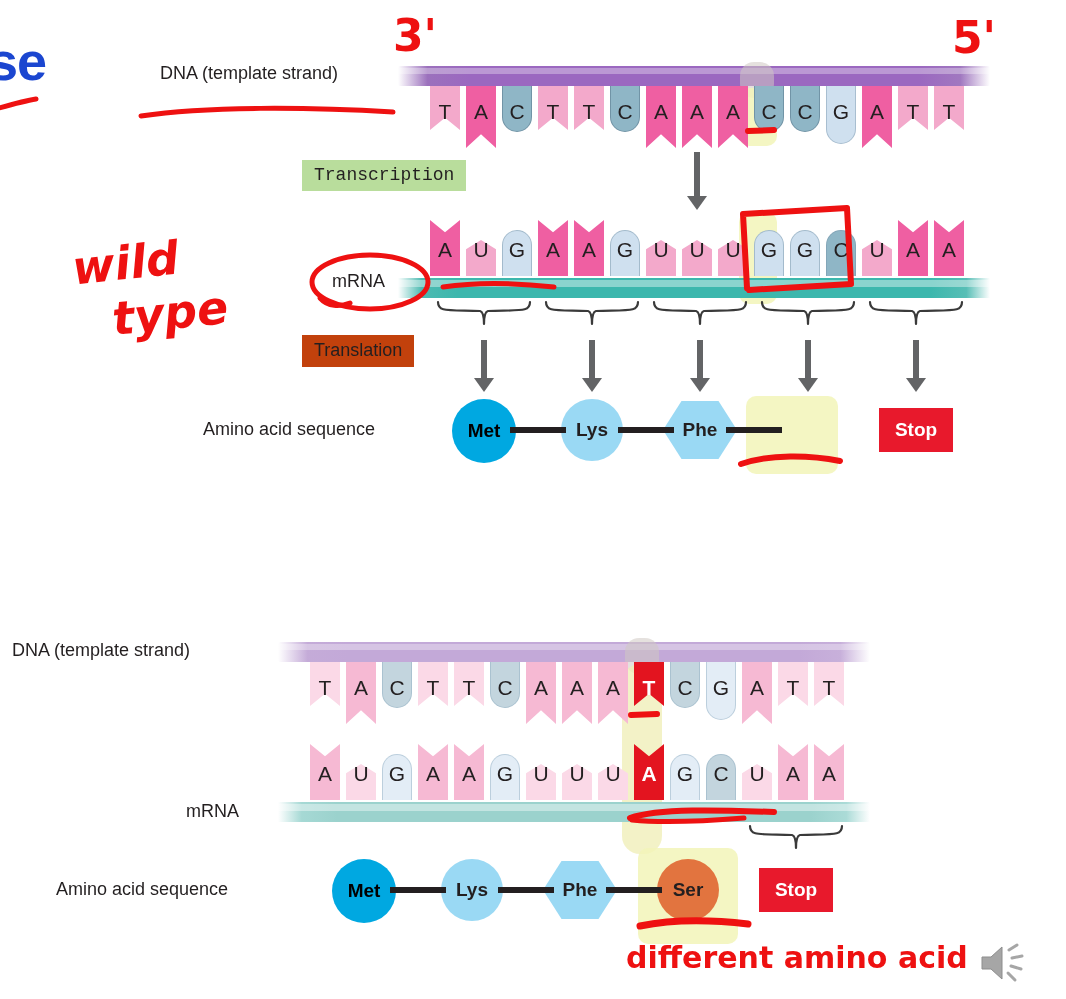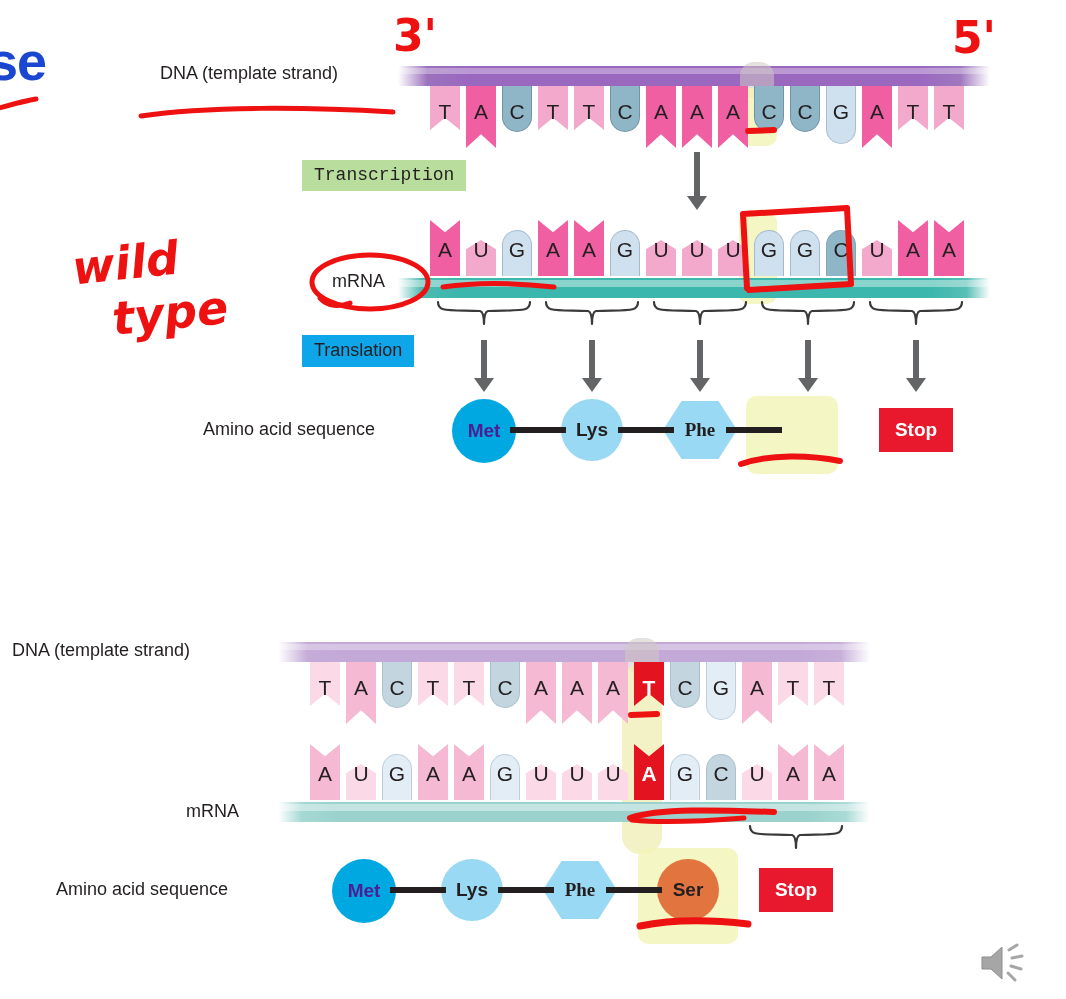--- a/index.html
+++ b/index.html
@@ -25,21 +25,21 @@
     font-size: 54px; font-weight: bold; color: #1b46d0;
     letter-spacing: -1px;
   }
 
   
   .procbox {
     font-size: 18px; color:#231f20; padding: 5px 12px 6px 12px;
     white-space: nowrap; text-align:left;
   }
   .proc-green { background: #b9dd9c; }
-  .proc-blue  { background: #0ea5e9; }
+  .proc-blue  { background: #c2410c; }
 
   
   .dnabar {
     height: 20px; border-radius: 2px;
     background: linear-gradient(90deg,
        rgba(160,115,190,0) 0%,
        rgba(150,105,185,0.95) 5%,
        #9b68c0 12%,
        #9b68c0 88%,
        rgba(150,105,185,0.9) 95%,
@@ -169,23 +169,23 @@
 
   
   .aa { position:absolute; display:flex; align-items:center; justify-content:center;
         font-size:19px; color:#231f20; font-weight:bold; }
   .aa-circle { border-radius:50%; }
   .aa-hex {
     clip-path: polygon(25% 0, 75% 0, 100% 50%, 75% 100%, 25% 100%, 0 50%);
   }
   .aa-tri { clip-path: polygon(50% 0, 100% 100%, 0 100%); }
   .aa-label { position:relative; z-index:5; }
-  .aa.met  { background:#00a8e1; color:#4c1d95; }
+  .aa.met  { background:#00a8e1; color:#000000; }
   .aa.lys  { background:#9ad9f4; }
-  .aa.phe  { background:#9ad9f4;font-family:Liberation Serif, serif; }
+  .aa.phe  { background:#9ad9f4; }
   .aa.gly  { background:#a5d9cc; }
   .aa.ser  { background:#e2743f; }
   .aa.stop { background:#e8192c; color:#ffffff; }
   .aa .tri-label { position:absolute; z-index:5; bottom:6px; left:0; right:0; text-align:center; }
 
   .pepbond { position:absolute; height:6px; background:#231f20; }
 
   
   .hl {
     position:absolute; background:#f2f5b8; opacity:0.85;
@@ -675,20 +675,21 @@
       <path d="M8 20 C28 22, 70 22, 120 18" stroke="#ee1111" stroke-width="5" fill="none" stroke-linecap="round"></path>
     </svg>
   </div>
 
   <div class="ink" style="left:636px; top:916px;">
     <svg width="116" height="18" viewBox="0 0 116 18">
       <path d="M4 10 C38 3, 78 4, 112 8" stroke="#ee1111" stroke-width="7" fill="none" stroke-linecap="round"></path>
     </svg>
   </div>
 
+  <div class="hand hand-up" style="left:626px; top:940px; font-size:30px;">different amino acid</div>
 
   <div class="speaker" style="left:976px; top:940px;">
     <svg width="54" height="46" viewBox="0 0 54 46">
       <path d="M6 17 L15 17 L26 7 L26 39 L15 29 L6 29 Z" fill="#a6a6a6" stroke="#8d8d8d" stroke-width="1"></path>
       <g stroke="#a6a6a6" stroke-width="3" stroke-linecap="round" fill="none">
         <path d="M33 10 L41 5"></path>
         <path d="M36 18 L46 16"></path>
         <path d="M35 26 L45 29"></path>
         <path d="M32 33 L39 40"></path>
       </g>

